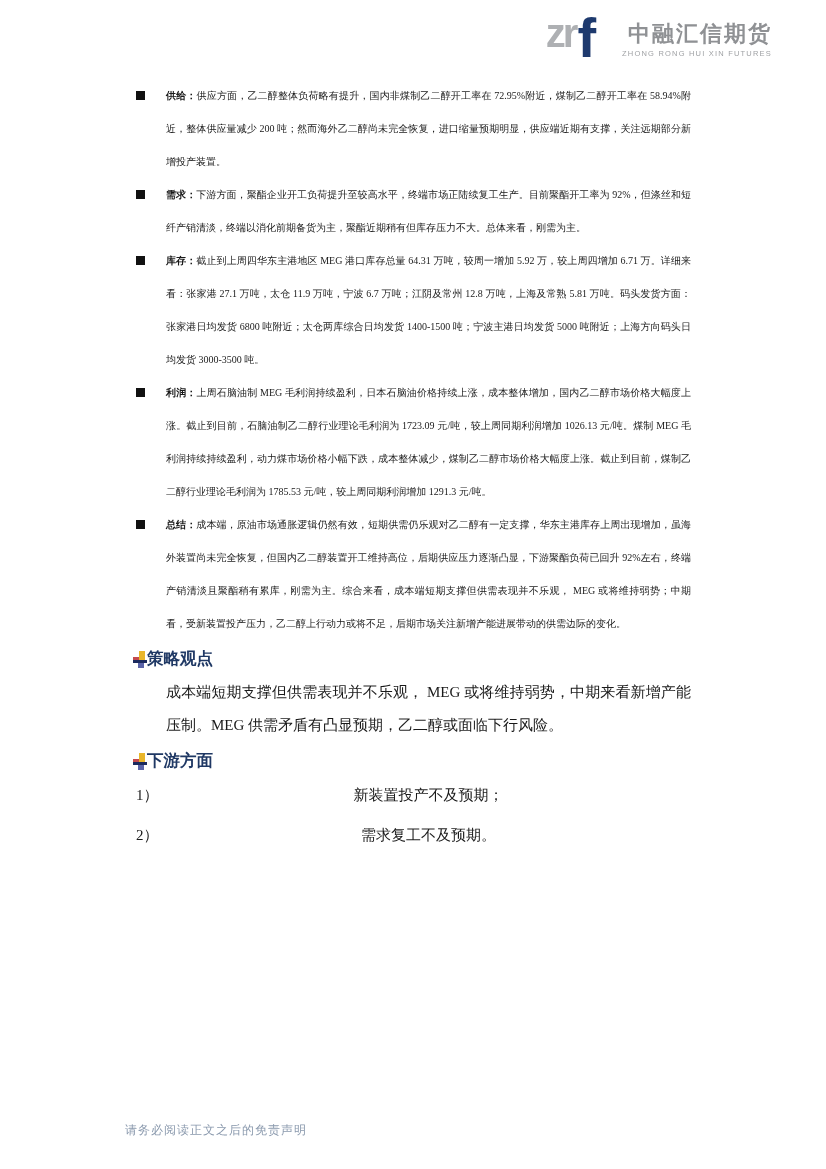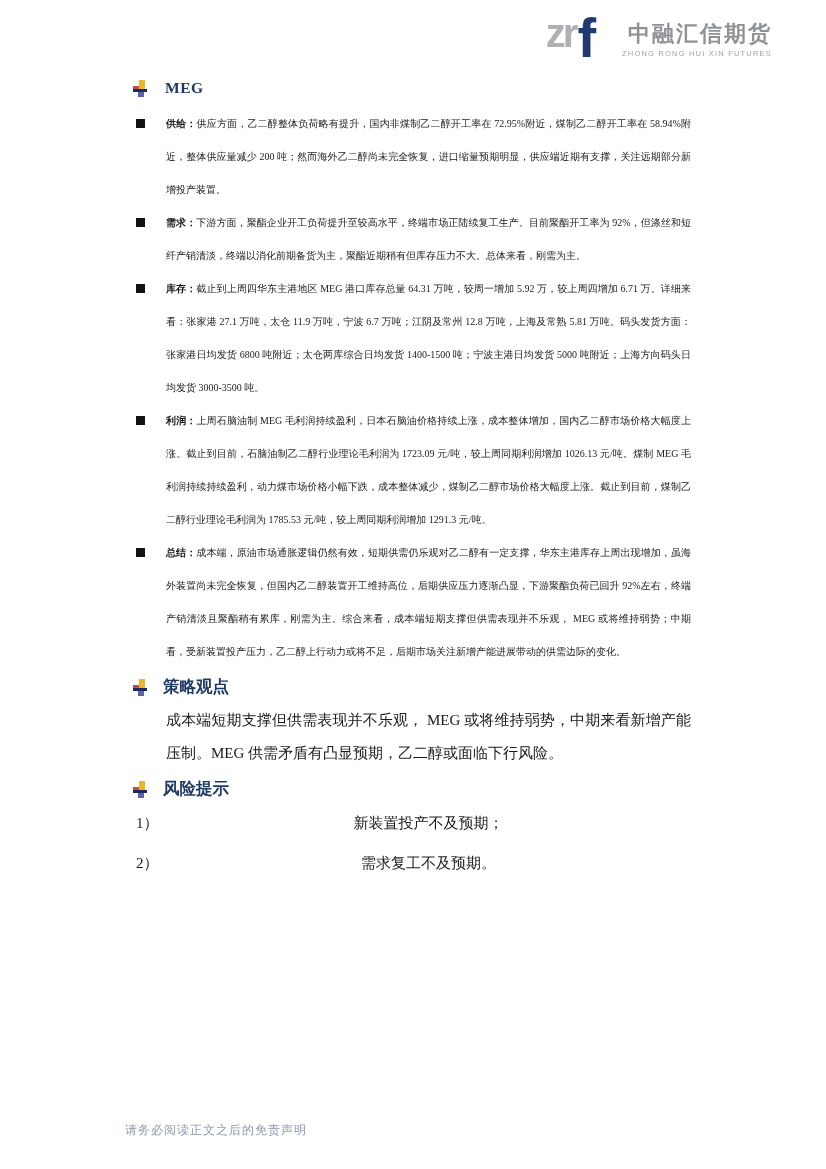--- a/index.html
+++ b/index.html
@@ -54,21 +54,21 @@
   .h-meg {
     display: flex; align-items: center; gap: 18px;
     margin: 0 0 10px -3px;
   }
   .h-meg .h-text {
     font-size: 15.5px; font-weight: bold; color: #1f3864;
     letter-spacing: 0.5px;
   }
 
   .h-sec {
-    display: flex; align-items: center; gap: 16px;
+    display: flex; align-items: center; 
     margin: 8px 0 6px -3px;
   }
   .h-sec .h-text { font-size: 16.5px; font-weight: bold; color: #1f3864; }
 
   .bullet-item { display: flex; }
   .bullet-sq {
     width: 9px; height: 9px; background: #111111;
     margin-top: 12px; flex: none;
   }
   .bullet-body {
@@ -102,29 +102,20 @@
       <span class="logo-f">f</span>
     </div>
     <div class="logo-text">
       <span class="logo-cn">中融汇信期货</span>
       <span class="logo-en">ZHONG RONG HUI XIN FUTURES</span>
     </div>
   </div>
 
   <div class="content">
 
-    <div class="h-meg">
-      <span class="mini-icon">
-        <i class="ic-yellow"></i>
-          <i class="ic-red"></i>
-          <i class="ic-navyh"></i>
-          <i class="ic-blue"></i>
-      </span>
-      <span class="h-text">MEG</span>
-    </div>
 
     <div class="bullet-item">
       <span class="bullet-sq"></span>
       <div class="bullet-body"><b>供给：</b><span>供应方面，乙二醇整体负荷略有提升，国内非煤制乙二醇开工率在 72.95%附近，煤制乙二醇开工率在 58.94%附近，整体供应量减少 200 吨；然而海外乙二醇尚未完全恢复，进口缩量预期明显，供应端近期有支撑，关注远期部分新增投产装置。</span></div>
     </div>
 
     <div class="bullet-item">
       <span class="bullet-sq"></span>
       <div class="bullet-body"><b>需求：</b><span>下游方面，聚酯企业开工负荷提升至较高水平，终端市场正陆续复工生产。目前聚酯开工率为 92%，但涤丝和短纤产销清淡，终端以消化前期备货为主，聚酯近期稍有但库存压力不大。总体来看，刚需为主。</span></div>
     </div>
@@ -155,21 +146,21 @@
     </div>
     <div class="para">成本端短期支撑但供需表现并不乐观， MEG 或将维持弱势，中期来看新增产能压制。MEG 供需矛盾有凸显预期，乙二醇或面临下行风险。</div>
 
     <div class="h-sec">
       <span class="mini-icon">
         <i class="ic-yellow"></i>
           <i class="ic-red"></i>
           <i class="ic-navyh"></i>
           <i class="ic-blue"></i>
       </span>
-      <span class="h-text">风险提示</span>
+      <span class="h-text">下游方面</span>
     </div>
 
     <div class="risk-item">
       <span class="risk-num">1）</span>
       <span class="risk-text">新装置投产不及预期；</span>
     </div>
     <div class="risk-item">
       <span class="risk-num">2）</span>
       <span class="risk-text">需求复工不及预期。</span>
     </div>

